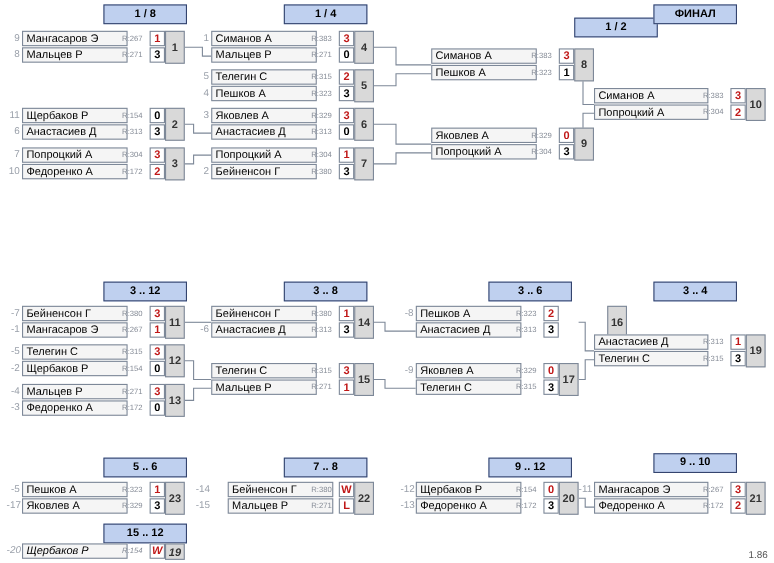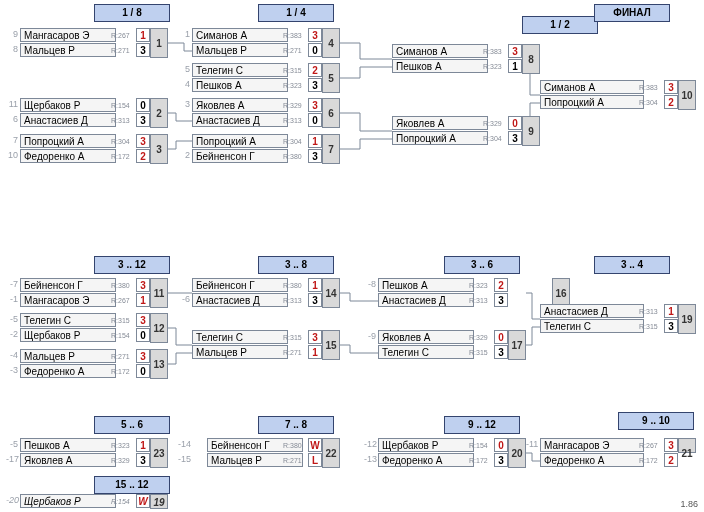--- a/index.html
+++ b/index.html
@@ -49,21 +49,21 @@
     <div class="rh" style="left: 258px; top: 4px;">1 / 4</div>
     <div class="rh" style="left: 474px; top: 16px; margin-left: 48px;">1 / 2</div>
     <div class="rh" style="left: 594px; top: 4px;">ФИНАЛ</div>
     <div class="rh" style="left: 94px; top: 256px;">3 .. 12</div>
     <div class="rh" style="left: 258px; top: 256px;">3 .. 8</div>
     <div class="rh" style="left: 444px; top: 256px;">3 .. 6</div>
     <div class="rh" style="left: 594px; top: 256px;">3 .. 4</div>
     <div class="rh" style="left: 94px; top: 416px;">5 .. 6</div>
     <div class="rh" style="left: 258px; top: 416px;">7 .. 8</div>
     <div class="rh" style="left: 444px; top: 416px;">9 .. 12</div>
-    <div class="rh" style="left: 594px; top: 412px; margin-left: 24px;">9 .. 10</div>
+    <div class="rh" style="left: 594px; top: 412px;">9 .. 10</div>
     <div class="rh" style="left: 94px; top: 476px;">15 .. 12</div>
     <div class="mb" style="left: 20px; top: 28px; height: 30px;">
       <div class="sd top">9</div>
       <div class="pl top" style="width: 96px;">Мангасаров Э</div>
       <div class="rt" style="left: 91px; top: 4px;">R:267</div>
       <div class="sc red" style="left: 116px; top: 0px;">1</div>
       <div class="sd bot">8</div>
       <div class="pl bot" style="width: 96px;">Мальцев Р</div>
       <div class="rt" style="left: 91px; top: 19px;">R:271</div>
       <div class="sc blk" style="left: 116px; top: 15px;">3</div>
@@ -274,21 +274,21 @@
       <div class="mn" style="left: 130px; height: 30px; line-height: 30px;">20</div>
     </div>
     <div class="mb" style="left: 540px; top: 438px; height: 30px;">
       <div class="sd top">-11</div>
       <div class="pl top" style="width: 104px;">Мангасаров Э</div>
       <div class="rt" style="left: 99px; top: 4px;">R:267</div>
       <div class="sc red" style="left: 124px; top: 0px;">3</div>
       <div class="pl bot" style="width: 104px;">Федоренко А</div>
       <div class="rt" style="left: 99px; top: 19px;">R:172</div>
       <div class="sc red" style="left: 124px; top: 15px;">2</div>
-      <div class="mn" style="left: 138px; height: 15px; line-height: 30px;">21</div>
+      <div class="mn" style="left: 138px; height: 30px; line-height: 30px;">21</div>
     </div>
     <div class="mb" style="left: 20px; top: 494px; height: 15px; font-style: italic;">
       <div class="sd top">-20</div>
       <div class="pl top" style="width: 96px;">Щербаков Р</div>
       <div class="rt" style="left: 91px; top: 4px;">R:154</div>
       <div class="sc red" style="left: 116px; top: 0px;">W</div>
       <div class="mn" style="left: 130px; height: 15px; line-height: 15px;">19</div>
     </div>
   </div>
 

